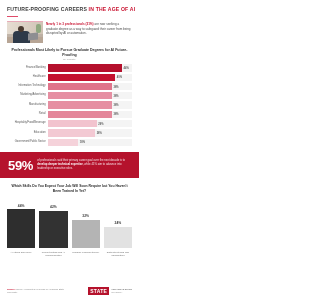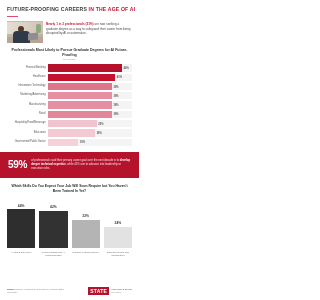--- a/index.html
+++ b/index.html
@@ -69,21 +69,21 @@
     position: absolute; top: 50%; transform: translateY(-50%);
     font-size: 2.6px; font-weight: bold; color: #5e5e5e; white-space: nowrap;
   }
 
   
   .banner {
     margin-top: 6px; background: #b5122c; color: #fff;
     display: flex; align-items: center; gap: 4px;
     padding: 5.5px 8px; min-height: 26px;
   }
-  .banner-num { font-size: 10px; font-weight: bold; line-height: 1; flex: none; letter-spacing: -.3px; }
+  .banner-num { font-size: 13px; font-weight: bold; line-height: 1; flex: none; letter-spacing: -.3px; }
   .banner-text { font-size: 2.75px; line-height: 1.45; color: #f6dfe4; }
   .banner-text b { color: #ffffff; }
 
   
   .sec2 { padding: 6px 7px 0 7px; }
   .sec2-title {
     font-size: 3.4px; font-weight: bold; color: #2b2b2b;
     text-align: center; line-height: 1.25;
   }
   .vchart {

